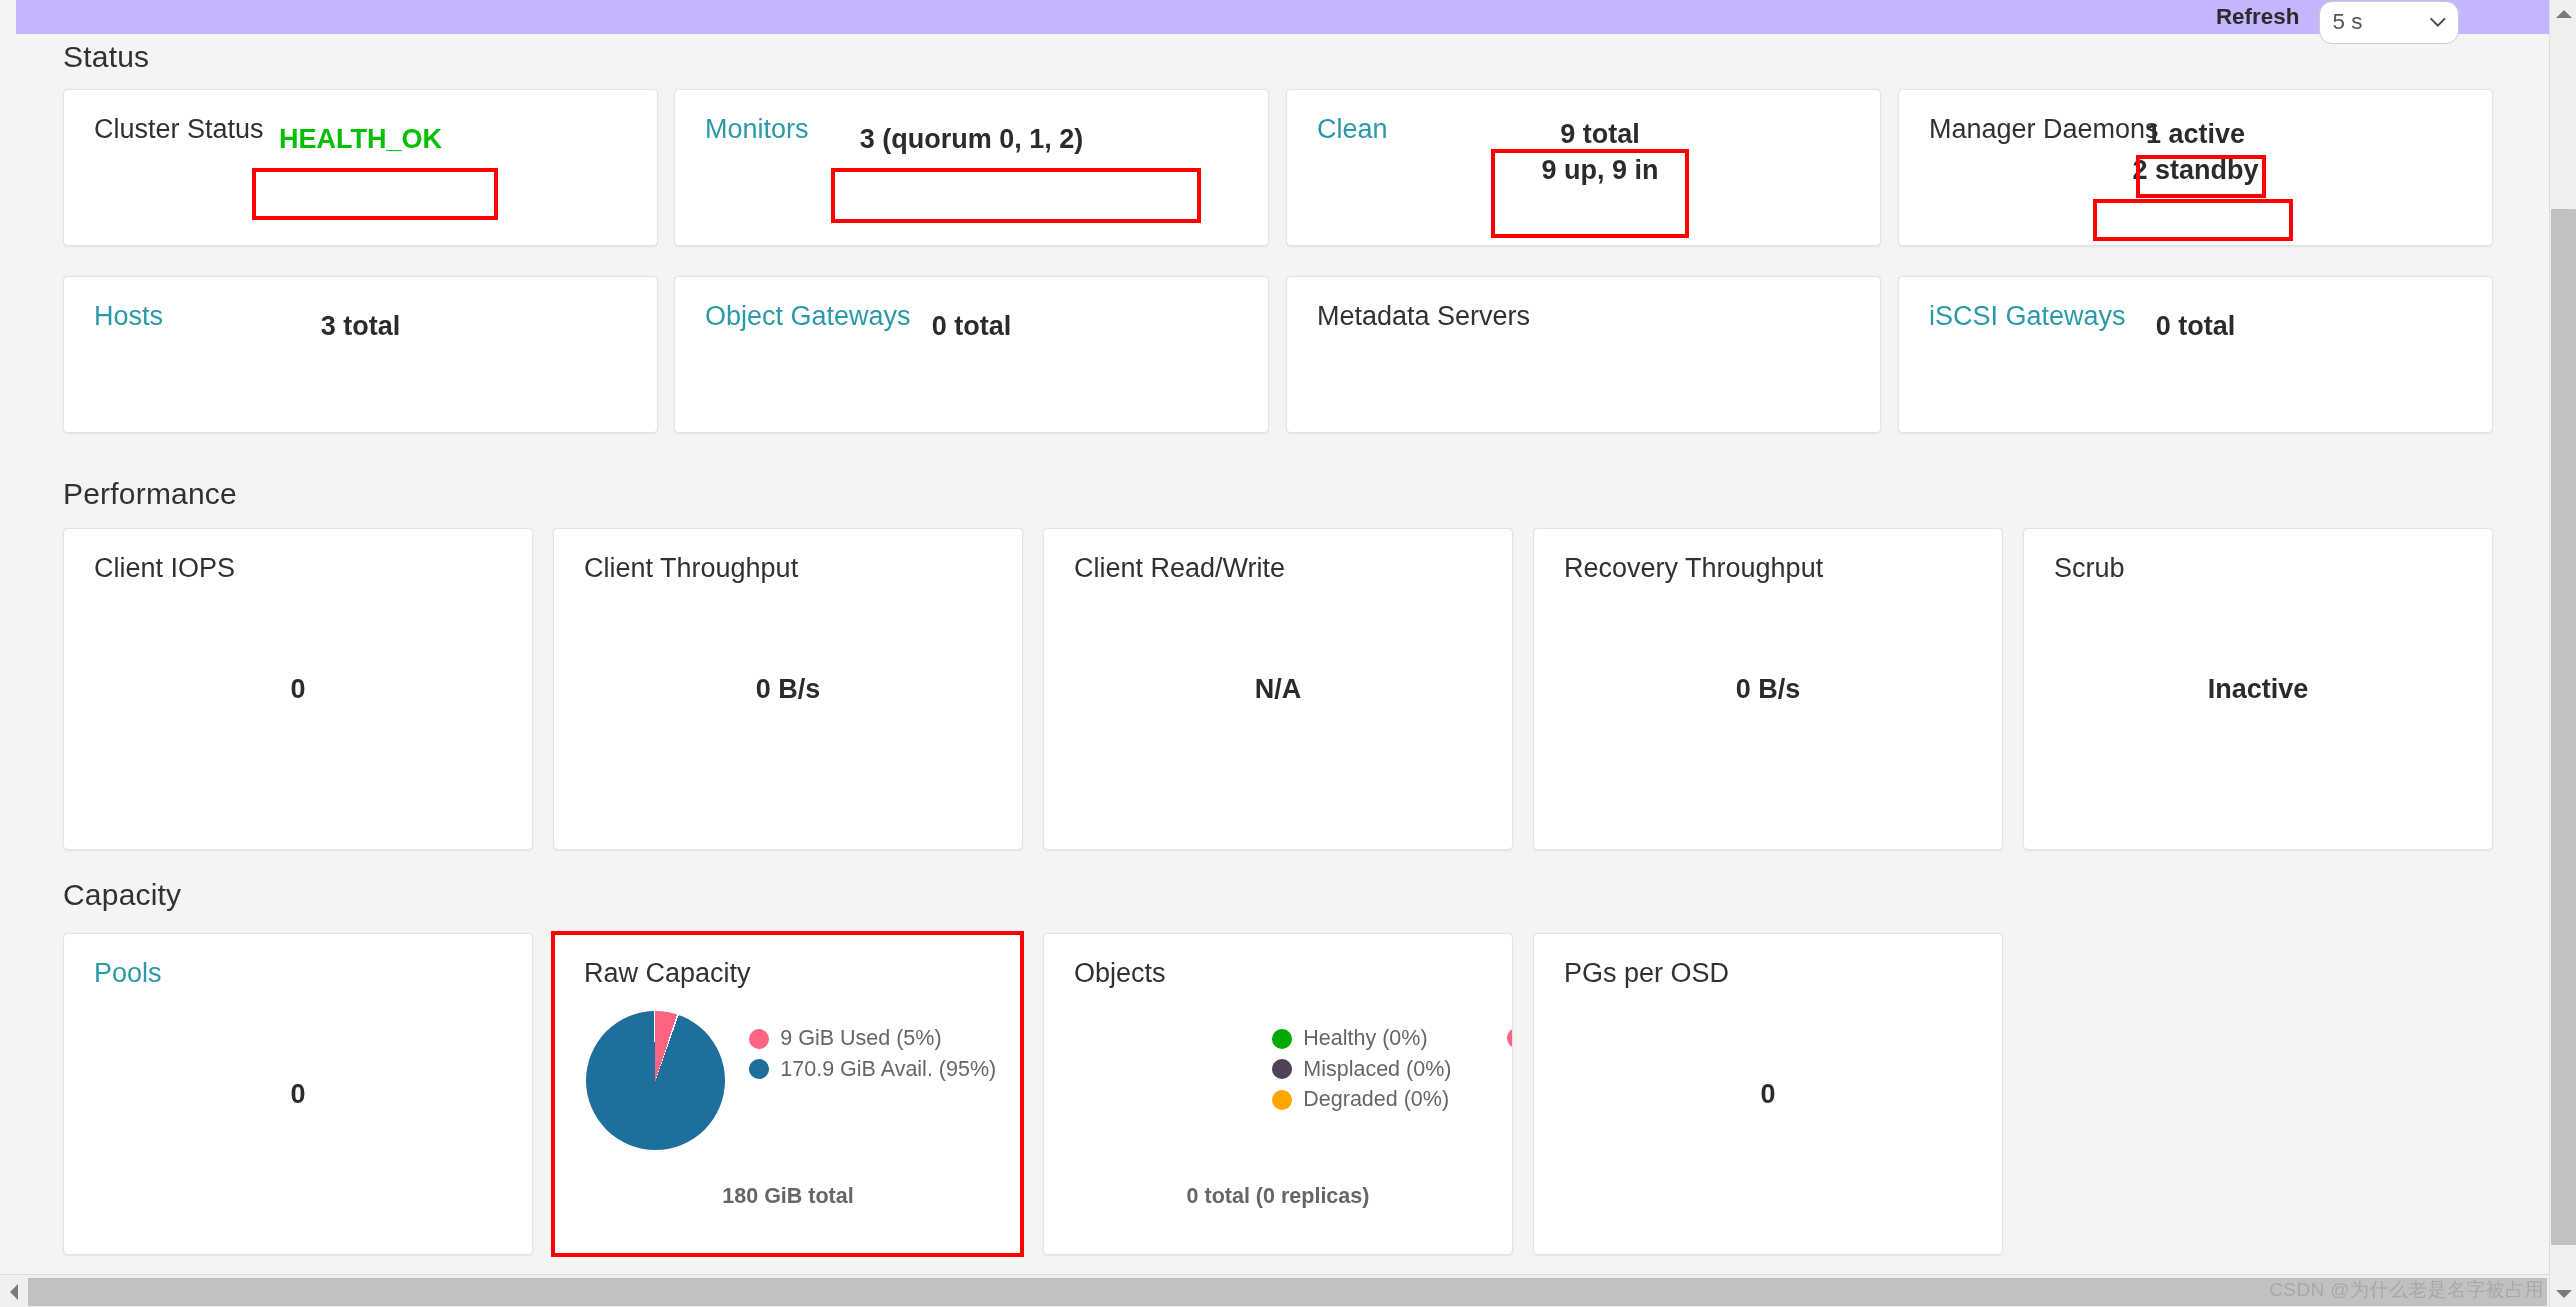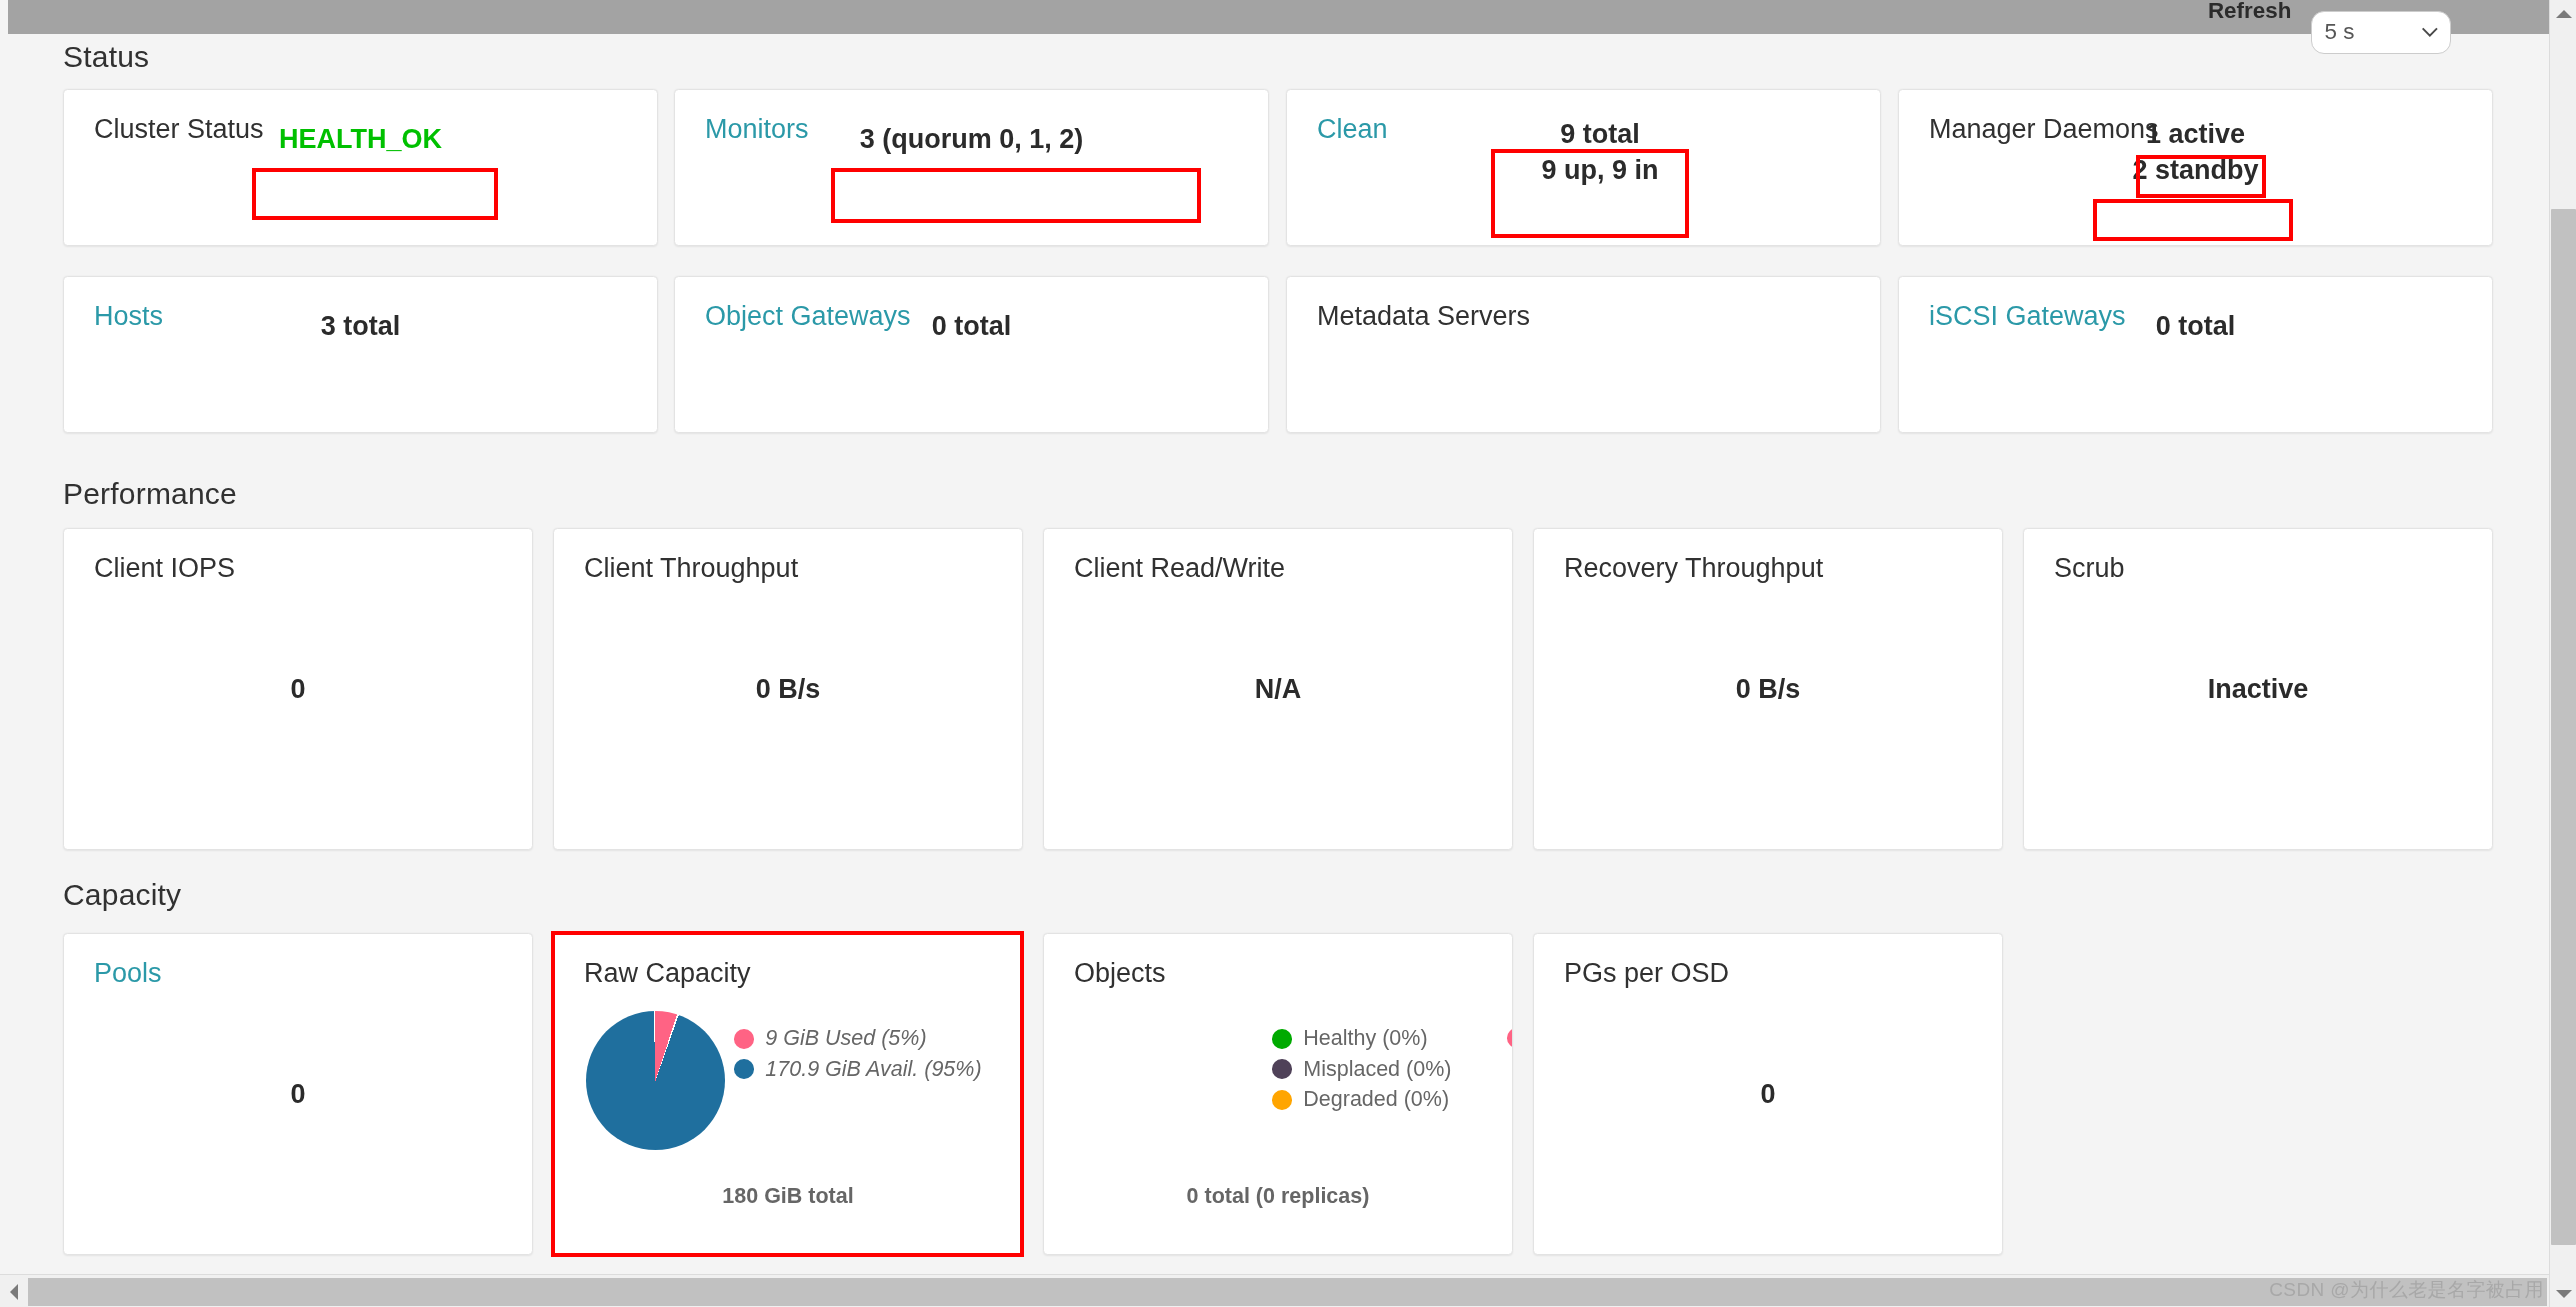--- a/index.html
+++ b/index.html
@@ -14,28 +14,28 @@
   #root {
     position: relative;
     width: 2576px;
     height: 1307px;
     background: #f4f4f4;
   }
 
   
   .topbar {
     position: absolute;
-    top: 0; left: 8px;
+    top: 0; left: 16px;
     width: 2549px;
     height: 34px;
     display: flex;
-    align-items: flex-start;
+    align-items: center;
     justify-content: flex-end;
     padding-right: 106px;
-    background: #a3a3a3;
+    background: #c4b5fd;
   }
   .refresh-label {
     font-size: 22.4px;
     font-weight: bold;
     color: #2b2b2b;
     margin-right: 19.7px;
     line-height: 1;
   }
   .refresh-select {
     position: relative;
@@ -351,21 +351,21 @@
       <div class="card-title">Raw Capacity</div>
 
       <div class="pie" style="left:32px; top:77px; width:139px; height:139px;
                   background: conic-gradient(
                      #ff6384 0deg 18deg,
                      #ffffff 18deg 19.5deg,
                      #1f6f9e 19.5deg 358.5deg,
                      #ffffff 358.5deg 360deg );">
       </div>
 
-      <div class="legend" style="left:180px; top:94px;font-style:italic;">
+      <div class="legend" style="left:195px; top:94px;">
         <div class="legend-row">
           <span class="legend-dot" style="background:#ff6384;"></span>
           <span class="legend-text">9 GiB Used (5%)</span>
         </div>
         <div class="legend-row">
           <span class="legend-dot" style="background:#1f6f9e;"></span>
           <span class="legend-text">170.9 GiB Avail. (95%)</span>
         </div>
       </div>
 

